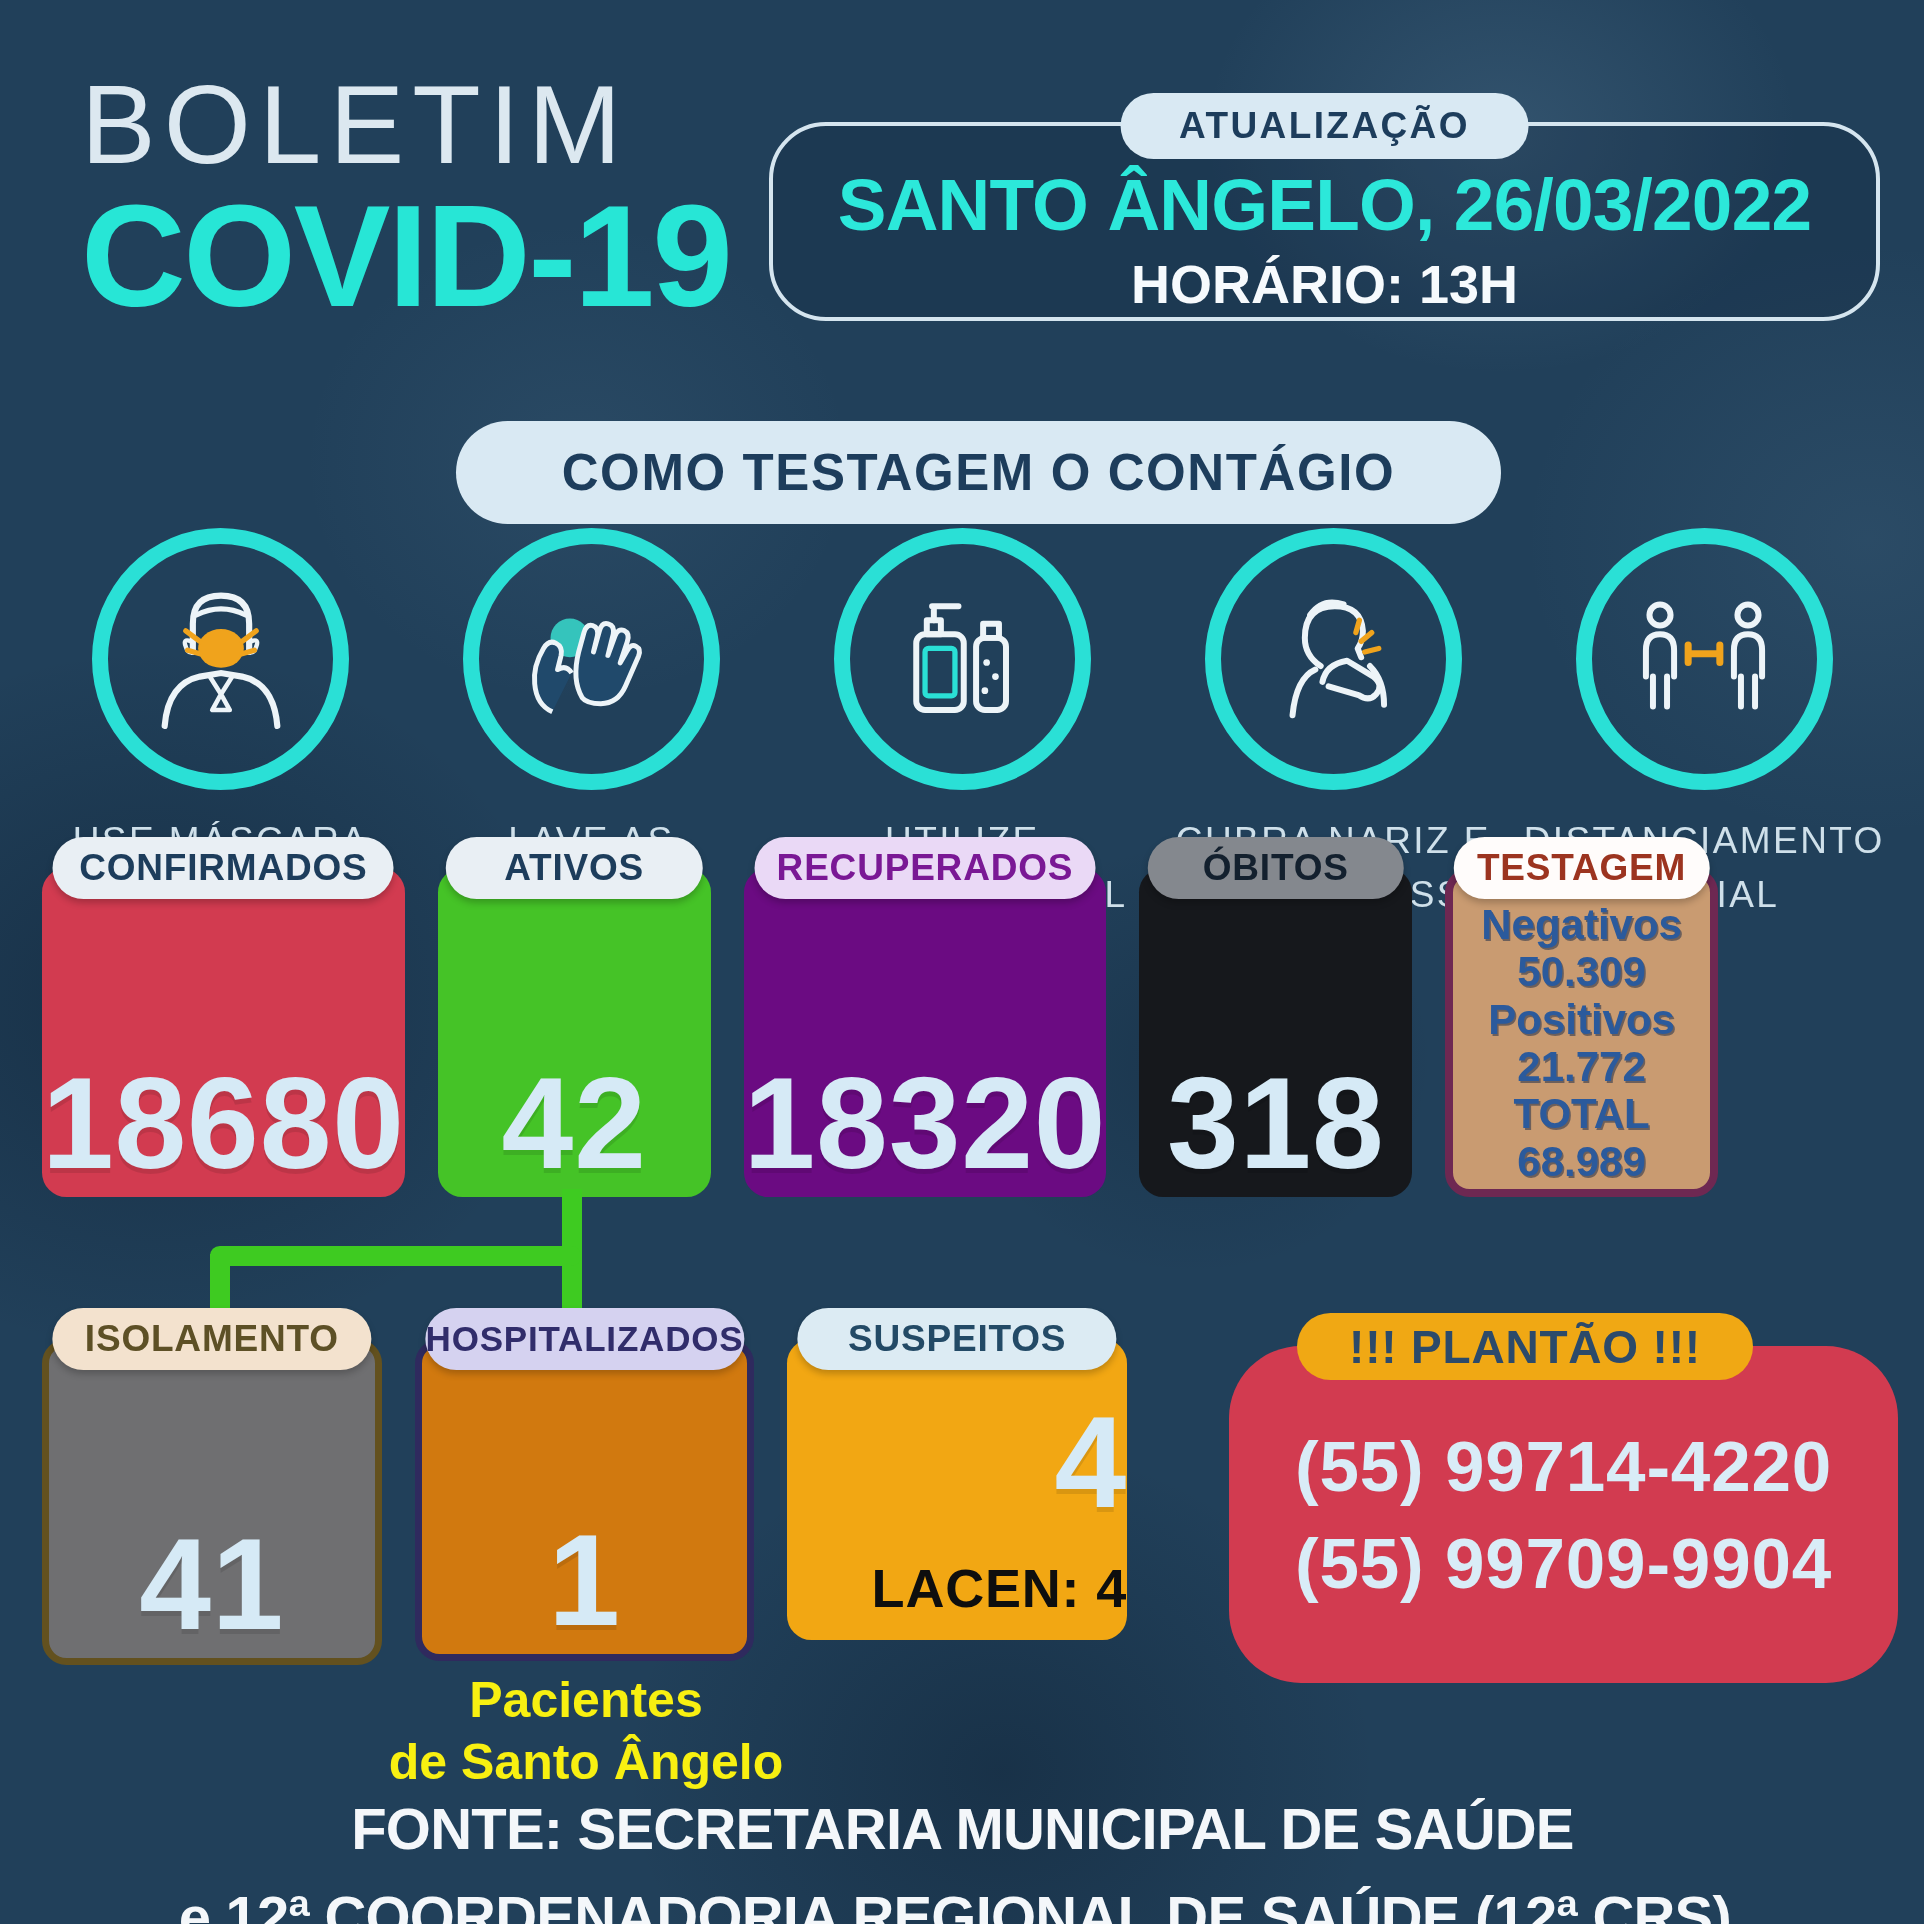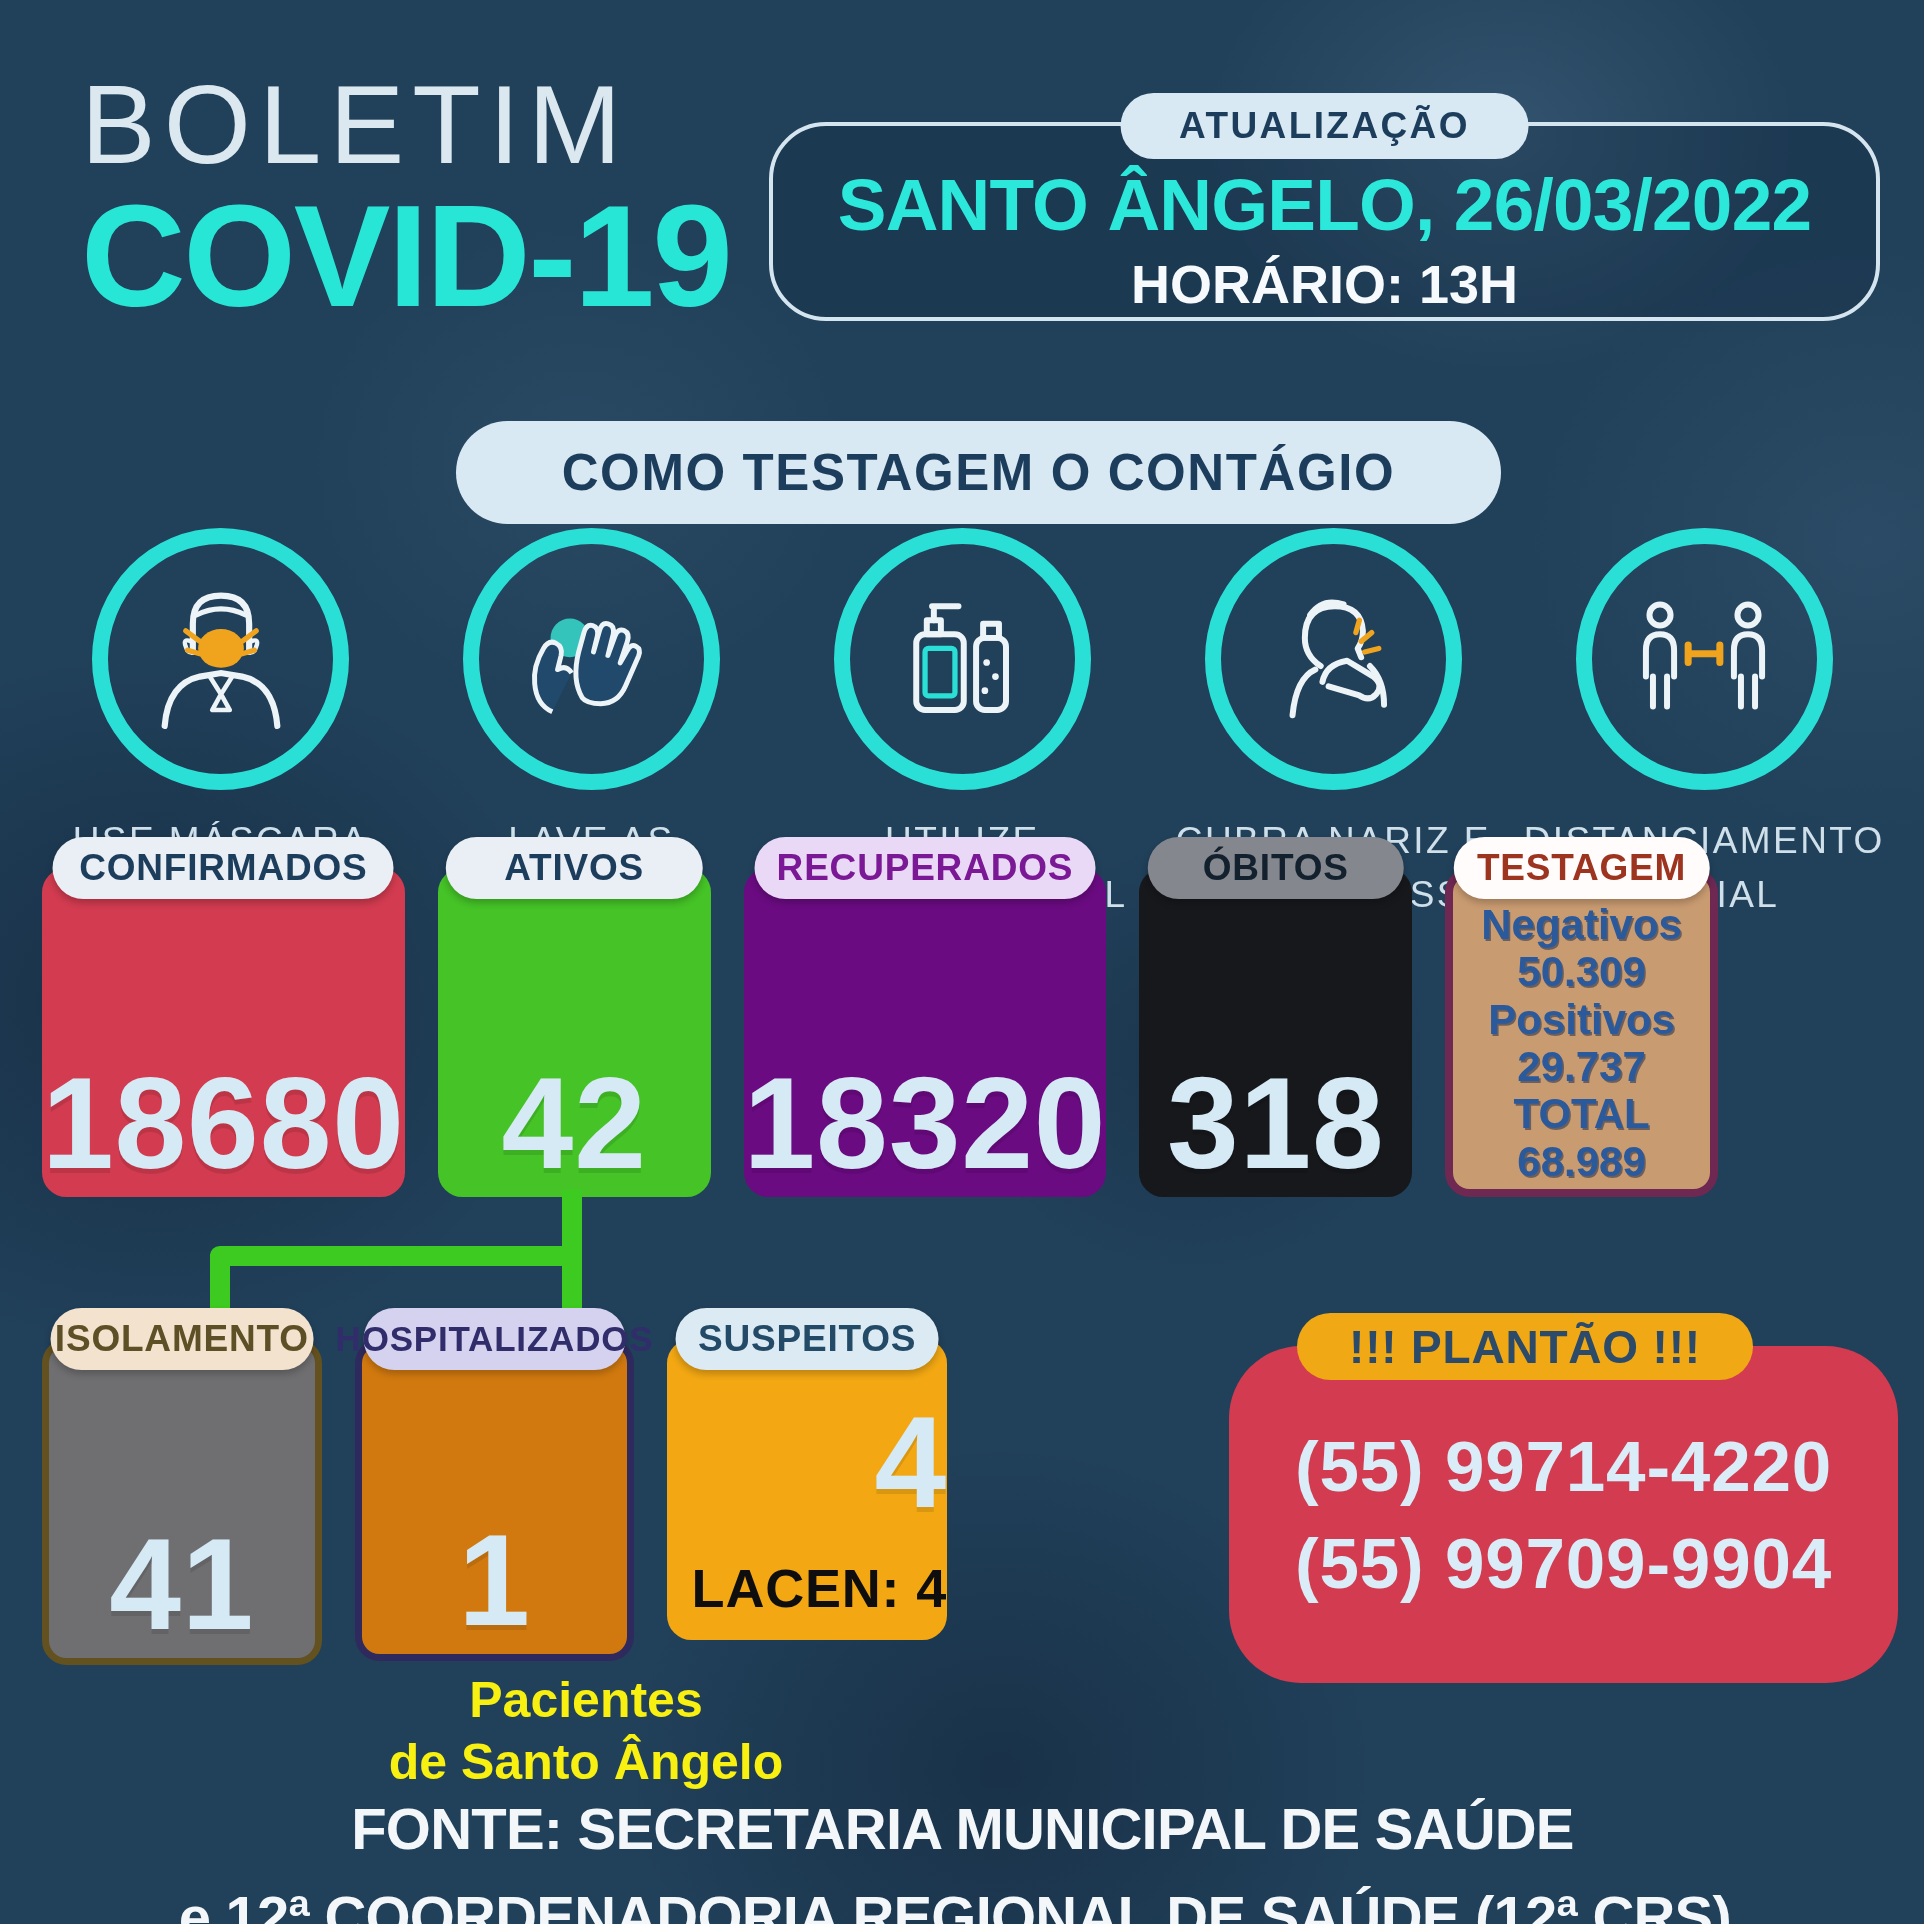--- a/index.html
+++ b/index.html
@@ -33,21 +33,21 @@
     color:#1d3d5c;font-size:51px;font-weight:800;letter-spacing:1.6px;box-sizing:border-box;}
   .icons{position:absolute;left:24.4px;top:528px;width:1876px;display:flex;justify-content:space-between;padding:0 14.7px;box-sizing:border-box;}
   .prev-item{width:363px;display:flex;flex-direction:column;align-items:center;}
   .circle{width:257px;height:262px;border:16.3px solid #2ae0d6;border-radius:50%;
     display:flex;align-items:center;justify-content:center;box-sizing:border-box;}
   .circle svg{width:176px;height:176px;}
   .caption{margin-top:24.4px;color:#cfe0ea;font-size:37px;letter-spacing:2.4px;text-align:center;
     line-height:1.45;white-space:pre-line;}
   
   .row1{position:absolute;left:42px;top:837px;width:1676px;display:flex;gap:33px;}
-  .row2{position:absolute;left:42px;top:1308px;width:905px;display:flex;gap:33px;z-index:2;}
+  .row2{position:absolute;left:42px;top:1308px;width:1085px;display:flex;gap:33px;z-index:2;}
   .card{position:relative;flex:1;}
   .pill{position:absolute;top:0;left:50%;transform:translateX(-50%);width:94%;height:62px;
     border-radius:36px;display:flex;align-items:center;justify-content:center;
     font-size:37px;font-weight:800;letter-spacing:0.8px;z-index:2;white-space:nowrap;
     box-shadow:0 4.1px 7.3px rgba(0,0,0,.22);}
   .box{margin-top:31px;height:329px;border-radius:24.4px;display:flex;align-items:flex-end;justify-content:center;box-sizing:border-box;}
   .value{font-size:129px;font-weight:800;color:#d6eaf6;letter-spacing:0.8px;white-space:nowrap;text-shadow:0 4.9px 0 rgba(0,0,0,.10);}
   .pill-light{background:#e9eff4;color:#1d3d5c;}
   .box-confirmados{background:#d23b50;}
   .box-ativos{background:#45c327;}
@@ -223,21 +223,21 @@
       <div class="box box-obitos">
         <div class="value">318</div>
       </div>
     </div>
     <div class="card">
       <div class="pill pill-testagem">TESTAGEM</div>
       <div class="box-testagem">
         <div class="t-line">Negativos</div>
         <div class="t-line">50.309</div>
         <div class="t-line">Positivos</div>
-        <div class="t-line">29.737</div>
+        <div class="t-line">21.772</div>
         <div class="t-line">TOTAL</div>
         <div class="t-line">68.989</div>
       </div>
     </div>
   </div>
 
   <div class="row2">
     <div class="card">
       <div class="pill pill-isolamento">ISOLAMENTO</div>
       <div class="box box-isolamento">

